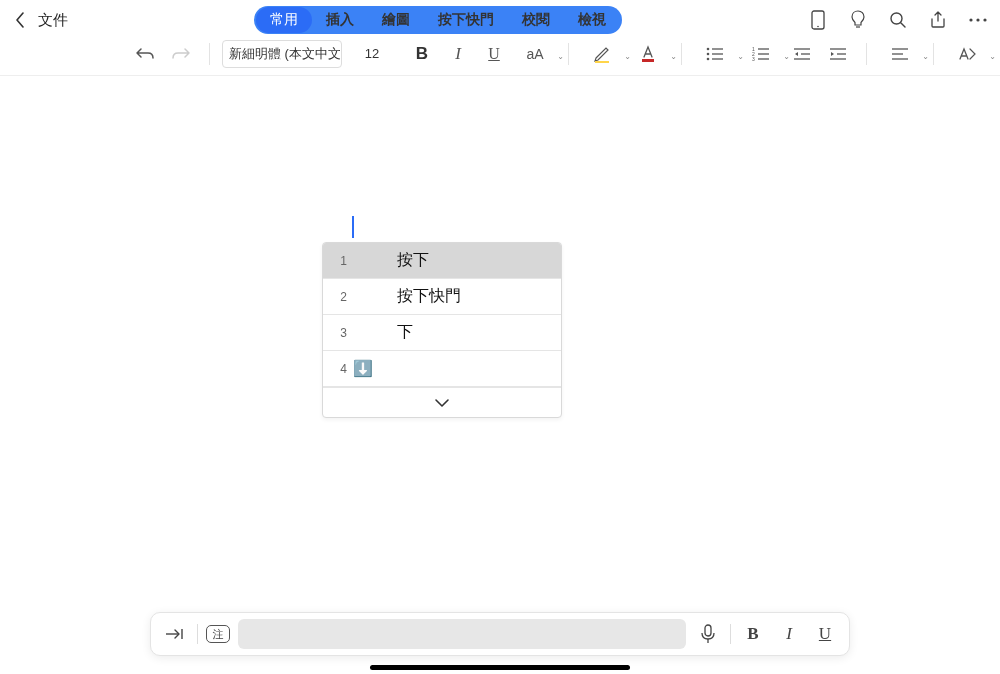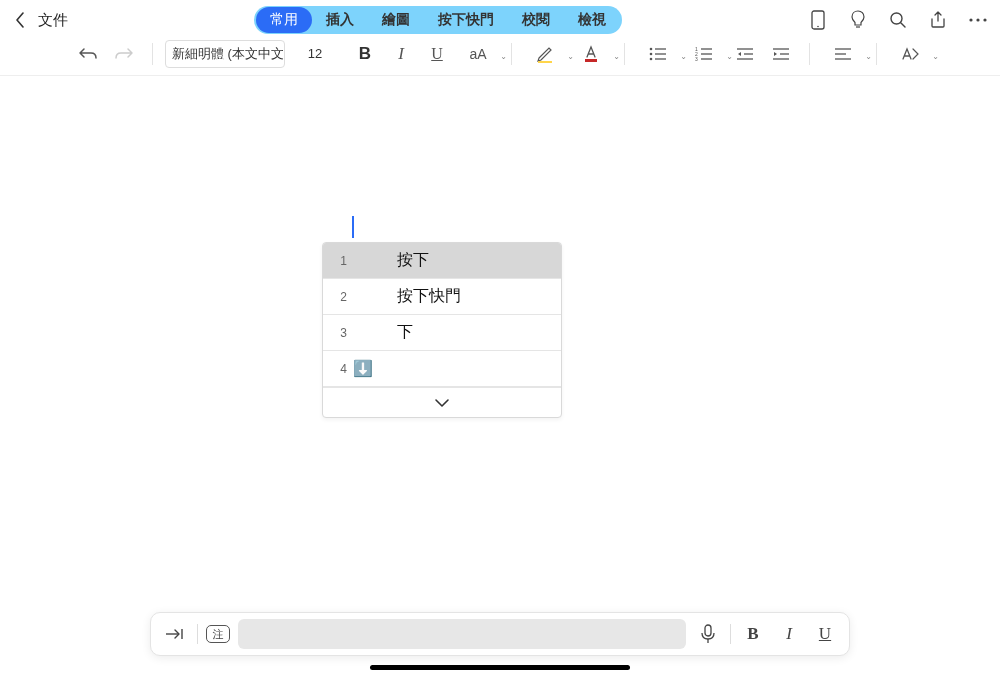--- a/index.html
+++ b/index.html
@@ -2,28 +2,28 @@
 <html><head>
 <meta charset="utf-8">
 <style>
   * { box-sizing: border-box; margin: 0; padding: 0; }
   html, body { width: 1000px; height: 674px; font-family: -apple-system, "Helvetica Neue", Arial, sans-serif; background: #fff; overflow: hidden; }
 
   
   .topbar { display: flex; align-items: center; height: 32px; padding: 8px 8px 0 8px; }
   .back { width: 24px; height: 24px; display: flex; align-items: center; justify-content: center; cursor: pointer; color: #333; }
   .doc-title { font-size: 15px; margin-left: 6px; color: #222; }
-  .tabset { display: flex; align-items: center; margin: 0 auto; background: #7dd3fc; border-radius: 16px; height: 28px; padding: 0 2px; justify-content: flex-end; }
+  .tabset { display: flex; align-items: center; margin: 0 auto; background: #3b82f6; border-radius: 16px; height: 28px; padding: 0 2px; justify-content: flex-end; }
   .tab { font-size: 14px; padding: 4px 14px; border-radius: 14px; color: #333; cursor: pointer; font-weight: bold; }
   .tab.active { background: #2b6cf6; color: #fff; font-weight: 500; }
   .top-right { display: flex; align-items: center; gap: 20px; margin-right: 4px; }
   .top-right .icon { width: 20px; height: 20px; display: flex; align-items: center; justify-content: center; color: #444; cursor: pointer; }
 
   
-  .ribbon { display: flex; align-items: center; height: 44px; padding: 0 12px; border-bottom: 1px solid #eee; gap: 4px; }
+  .ribbon { display: flex; align-items: center; height: 44px; padding: 0 12px; border-bottom: 1px solid #eee; gap: 4px; justify-content: flex-end; }
   .sep { width: 1px; height: 22px; background: #e3e3e3; margin: 0 8px; }
   .rb-btn { width: 32px; height: 32px; display: flex; align-items: center; justify-content: center; color: #555; border-radius: 4px; cursor: pointer; position: relative; }
   .rb-btn.disabled { color: #bbb; cursor: default; }
   .rb-btn .chev { position: absolute; right: -8px; top: 58%; transform: translateY(-50%); font-size: 8px; color: #888; }
   .rb-wide { width: 42px; }
   .font-name { width: 120px; height: 28px; border: 1px solid #ddd; border-radius: 4px; font-size: 13px; padding: 0 6px; display: flex; align-items: center; color: #333; white-space: nowrap; overflow: hidden; cursor: pointer; }
   .font-size { width: 32px; height: 28px; display: flex; align-items: center; justify-content: center; font-size: 13px; color: #333; cursor: pointer; }
 
   
   .canvas { position: relative; width: 100%; height: calc(674px - 32px - 44px - 70px); background: #fff; }

